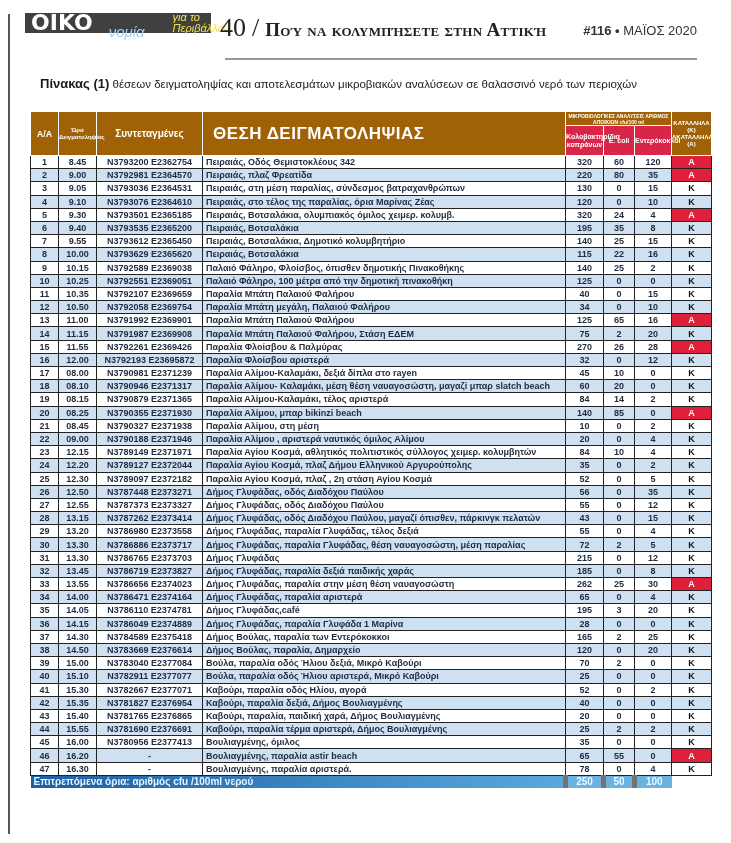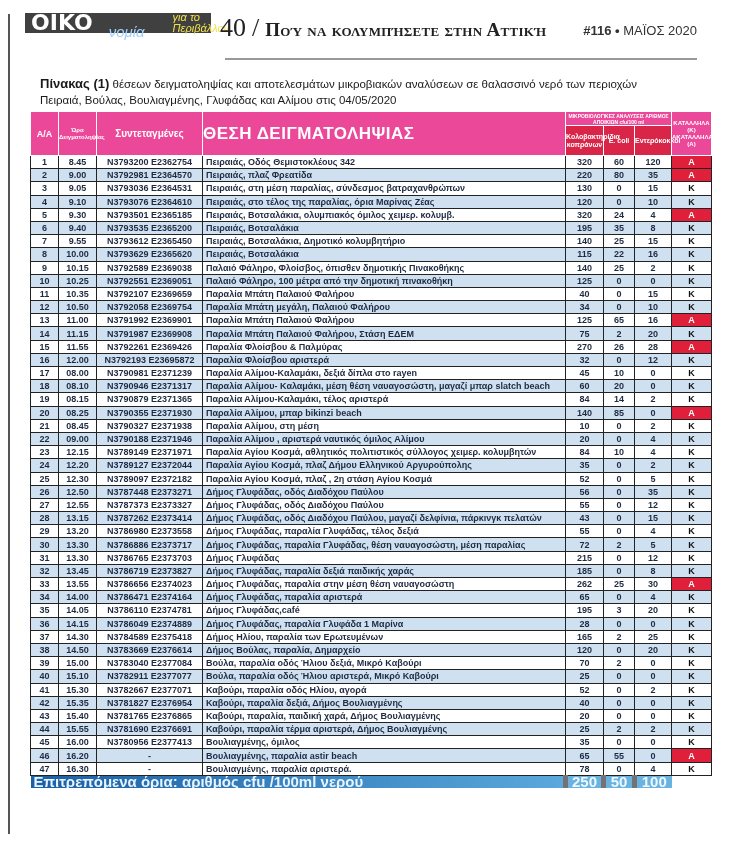--- a/index.html
+++ b/index.html
@@ -13,32 +13,32 @@
   .title{position:absolute;left:195px;top:2px;font-family:"Liberation Serif","DejaVu Serif",serif;font-size:24px;color:#222;white-space:nowrap;}
   .title .num{font-size:26px;}
   .title .txt{font-variant:small-caps;font-weight:bold;font-size:19px;letter-spacing:0.3px;text-align:right;}
   .issue{position:absolute;right:0;top:12px;font-size:13px;color:#333;white-space:nowrap;}
   .issue b{font-weight:bold;}
   .rule{position:absolute;left:200px;top:47px;width:472px;height:2px;background:#999;}
   .caption{position:absolute;left:40px;top:76px;width:660px;font-size:11.5px;line-height:16px;color:#1a1a1a;}
   .caption b{font-size:13px;}
   .tablewrap{position:absolute;left:30px;top:111px;width:681px;}
   table{border-collapse:collapse;width:681px;table-layout:fixed;font-size:9px;}
-  th{background:#ec4899;color:#fff;font-weight:bold;border:1px solid #fff;text-align:center;padding:0;}
-  th.big{font-size:17px;text-align:left;padding-left:0;letter-spacing:0.5px;}
+  th{background:#a16207;color:#fff;font-weight:bold;border:1px solid #fff;text-align:center;padding:0;}
+  th.big{font-size:17px;text-align:left;padding-left:10px;letter-spacing:0.5px;}
   th.red{background:#d92648;font-size:7px;line-height:8px;}
   th.small{font-size:6px;line-height:7px;}
   th.hdrtop{font-size:5px;line-height:6px;}
   td{border:1px solid #222;height:12.2px;padding:0 3px;white-space:nowrap;overflow:hidden;font-weight:bold;color:#1e2a40;line-height:12px;}
   tr.odd td{background:#ffffff;}
   tr.even td{background:#cfe0f1;}
   td.c{text-align:center;}
   td.flag-A{background:#e0203a !important;color:#fff !important;}
   td.flag-K{color:#111;}
-  tr.footer td{background:linear-gradient(90deg,#1a5fa3,#5aa8dc);color:#e8f4ff;border:none;font-size:15px;}
+  tr.footer td{background:linear-gradient(90deg,#1a5fa3,#5aa8dc);color:#e8f4ff;border:none;font-size:10px;}
   tr.footer td.lim{background:#6ab2e0;color:#eef8ff;border-left:5px solid #737373;}
   tr.footer td.blank{background:#fff;}
 </style>
 </head>
 <body>
 
 <div class="leftbar"></div>
 
 <div class="masthead">
   <div class="logo">
@@ -58,21 +58,20 @@
     <b>#116</b>
     <b>•</b>
     <span>ΜΑΪΟΣ 2020</span>
   </div>
   <div class="rule"></div>
 </div>
 
 <div class="caption">
   <b>Πίνακας (1)</b>
   <span>θέσεων δειγματοληψίας και αποτελεσμάτων μικροβιακών αναλύσεων σε θαλασσινό νερό των περιοχών</span><br>
-  <span>Πειραιά, Βούλας, Βουλιαγμένης, Γλυφάδας και Αλίμου  στις 04/05/2020</span>
 </div>
 
 <div class="tablewrap">
   <table>
     <colgroup>
       <col style="width:28px">
         <col style="width:38px">
         <col style="width:106px">
         <col style="width:363px">
       <col style="width:38px">
@@ -363,21 +362,21 @@
           <td class="">Δήμος Γλυφάδας, οδός Διαδόχου Παύλου</td>
           <td class="c">55</td>
           <td class="c">0</td>
           <td class="c">12</td>
           <td class="c flag-K">Κ</td>
         </tr>
         <tr class="even">
           <td class="c">28</td>
           <td class="c">13.15</td>
           <td class="c">N3787262 E2373414</td>
-          <td class="">Δήμος Γλυφάδας, οδός Διαδόχου Παύλου, μαγαζί δελφίνια, πάρκινγκ πελατών</td>
+          <td class="">Δήμος Γλυφάδας, οδός Διαδόχου Παύλου, μαγαζί όπισθεν, πάρκινγκ πελατών</td>
           <td class="c">43</td>
           <td class="c">0</td>
           <td class="c">15</td>
           <td class="c flag-K">Κ</td>
         </tr>
         <tr class="odd">
           <td class="c">29</td>
           <td class="c">13.20</td>
           <td class="c">N3786980 E2373558</td>
           <td class="">Δήμος Γλυφάδας, παραλία Γλυφάδας, τέλος δεξιά</td>
@@ -453,21 +452,21 @@
           <td class="">Δήμος Γλυφάδας, παραλία Γλυφάδα 1 Μαρίνα</td>
           <td class="c">28</td>
           <td class="c">0</td>
           <td class="c">0</td>
           <td class="c flag-K">Κ</td>
         </tr>
         <tr class="odd">
           <td class="c">37</td>
           <td class="c">14.30</td>
           <td class="c">N3784589 E2375418</td>
-          <td class="">Δήμος Ηλίου, παραλία των Ερωτευμένων</td>
+          <td class="">Δήμος Βούλας, παραλία των Εντερόκοκκοι</td>
           <td class="c">165</td>
           <td class="c">2</td>
           <td class="c">25</td>
           <td class="c flag-K">Κ</td>
         </tr>
         <tr class="even">
           <td class="c">38</td>
           <td class="c">14.50</td>
           <td class="c">N3783669 E2376614</td>
           <td class="">Δήμος Βούλας, παραλία, Δημαρχείο</td>

